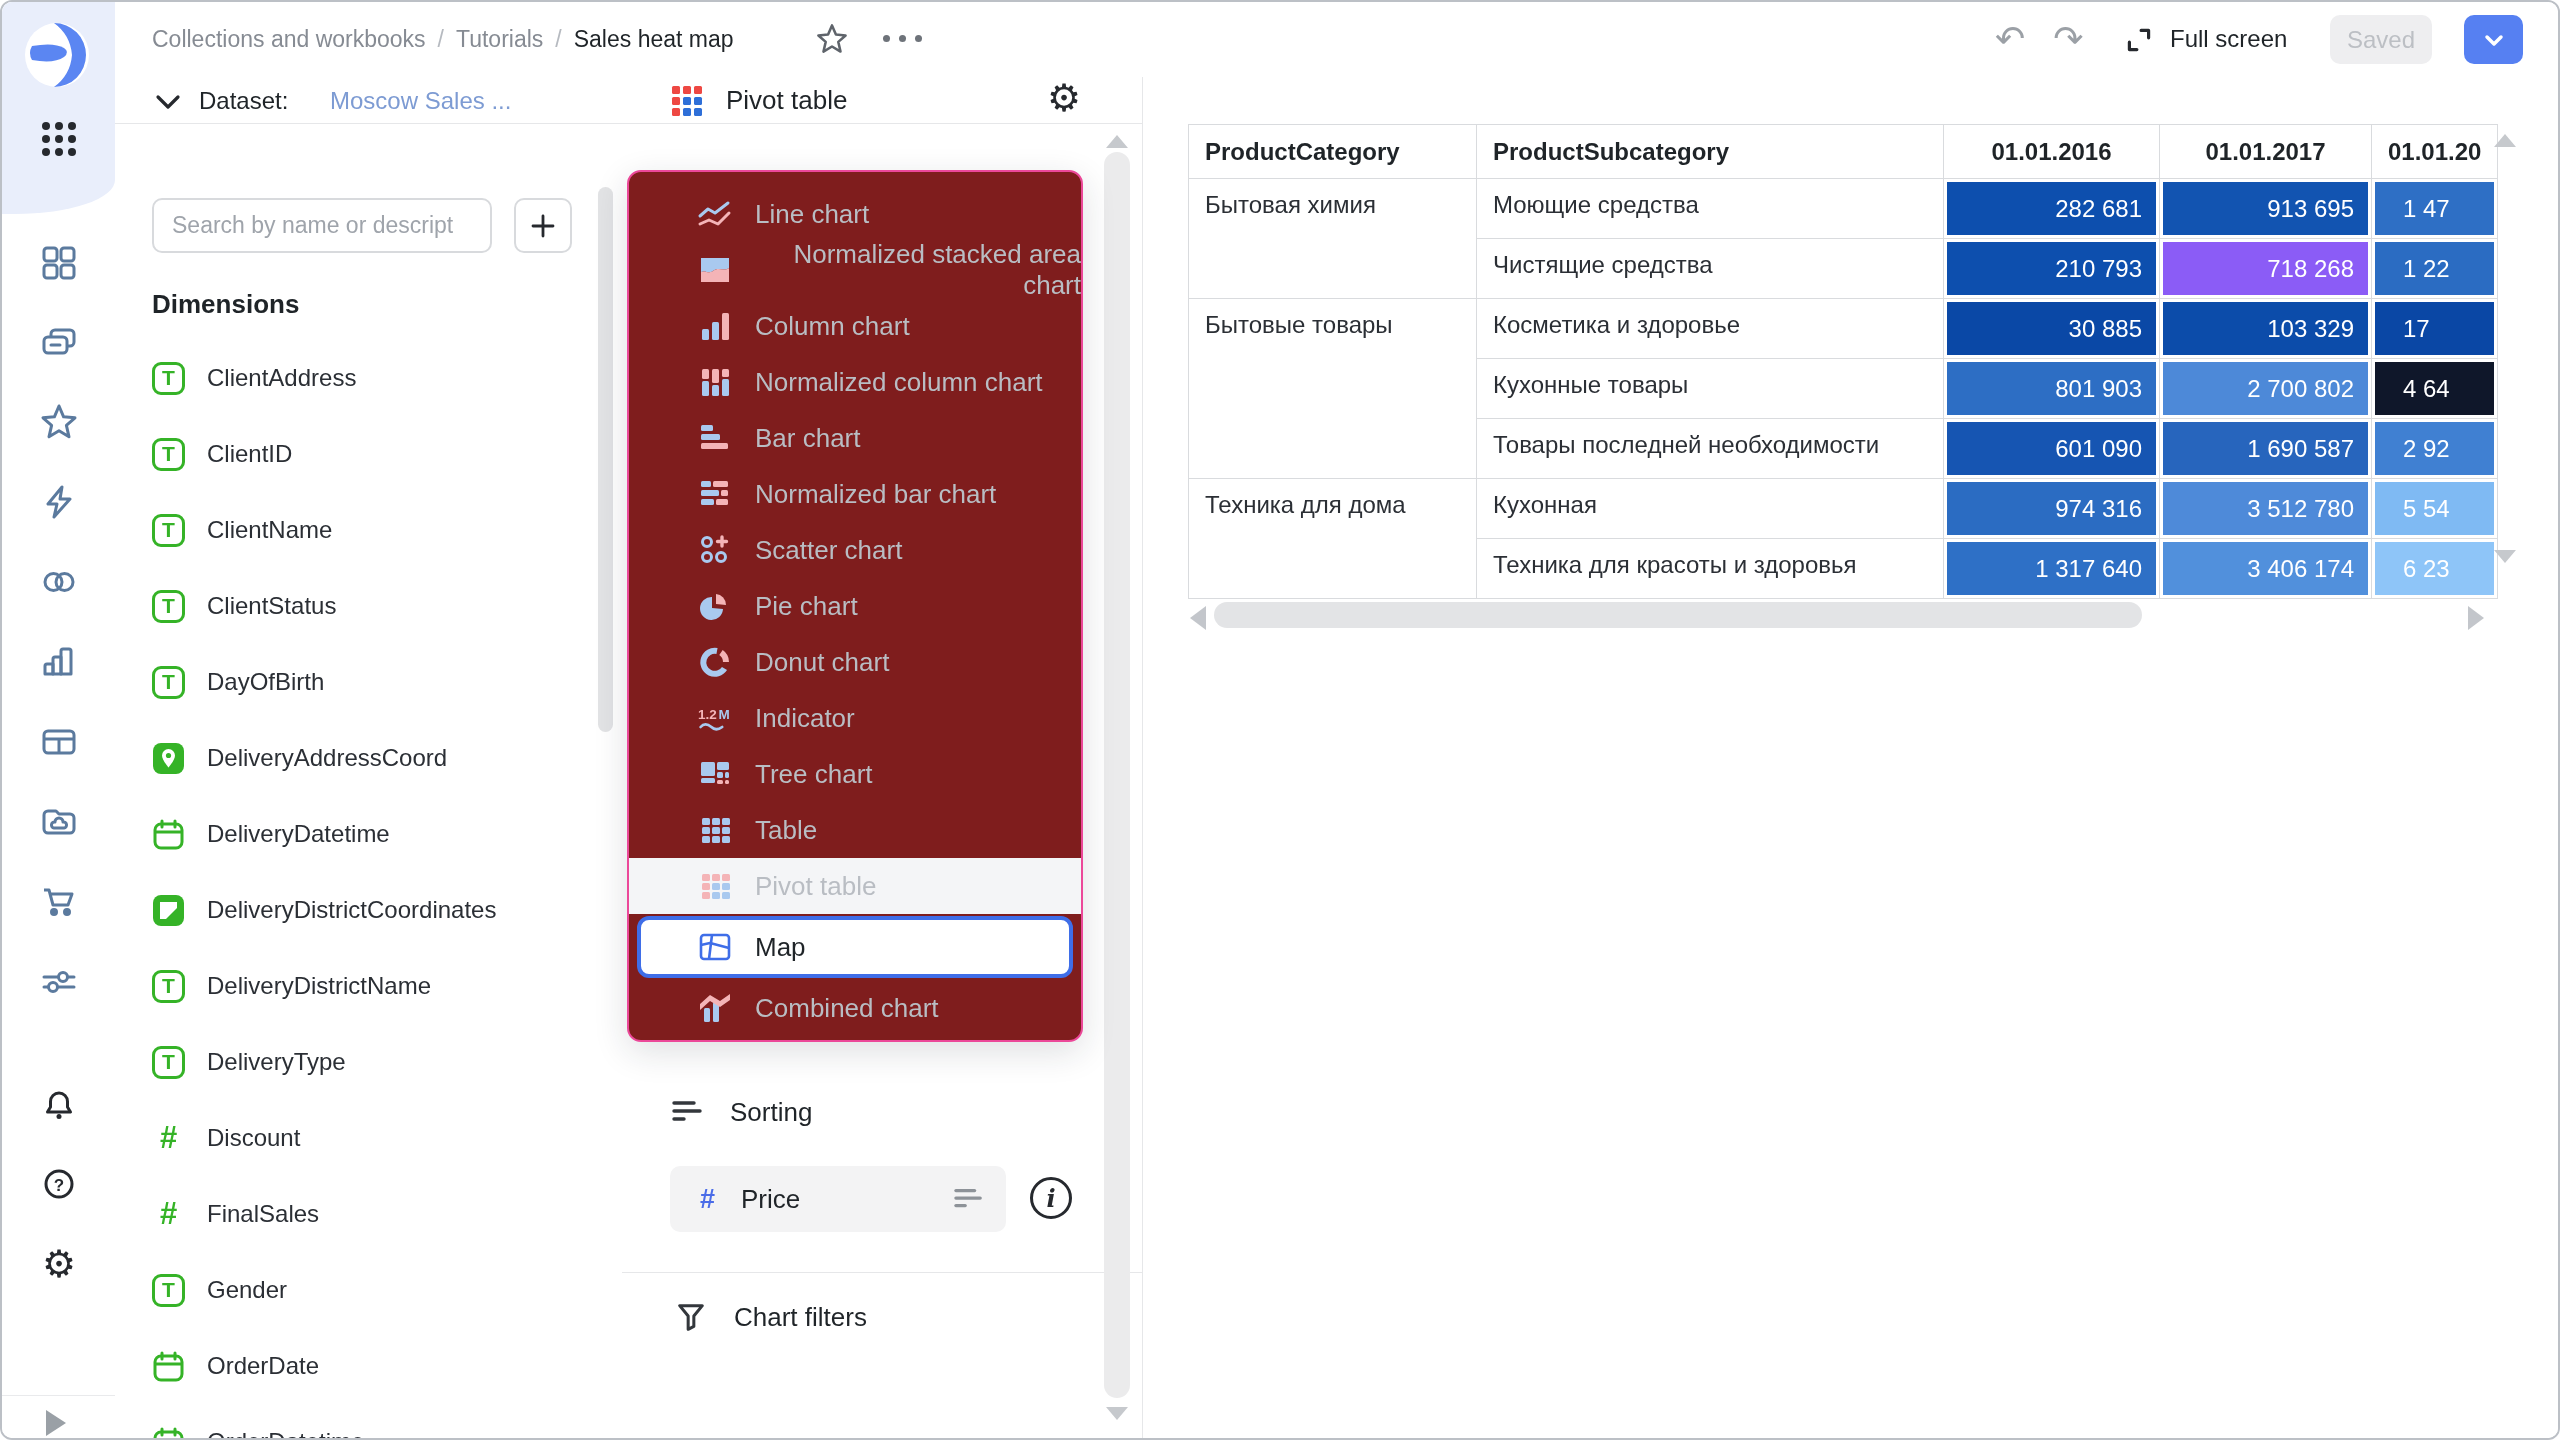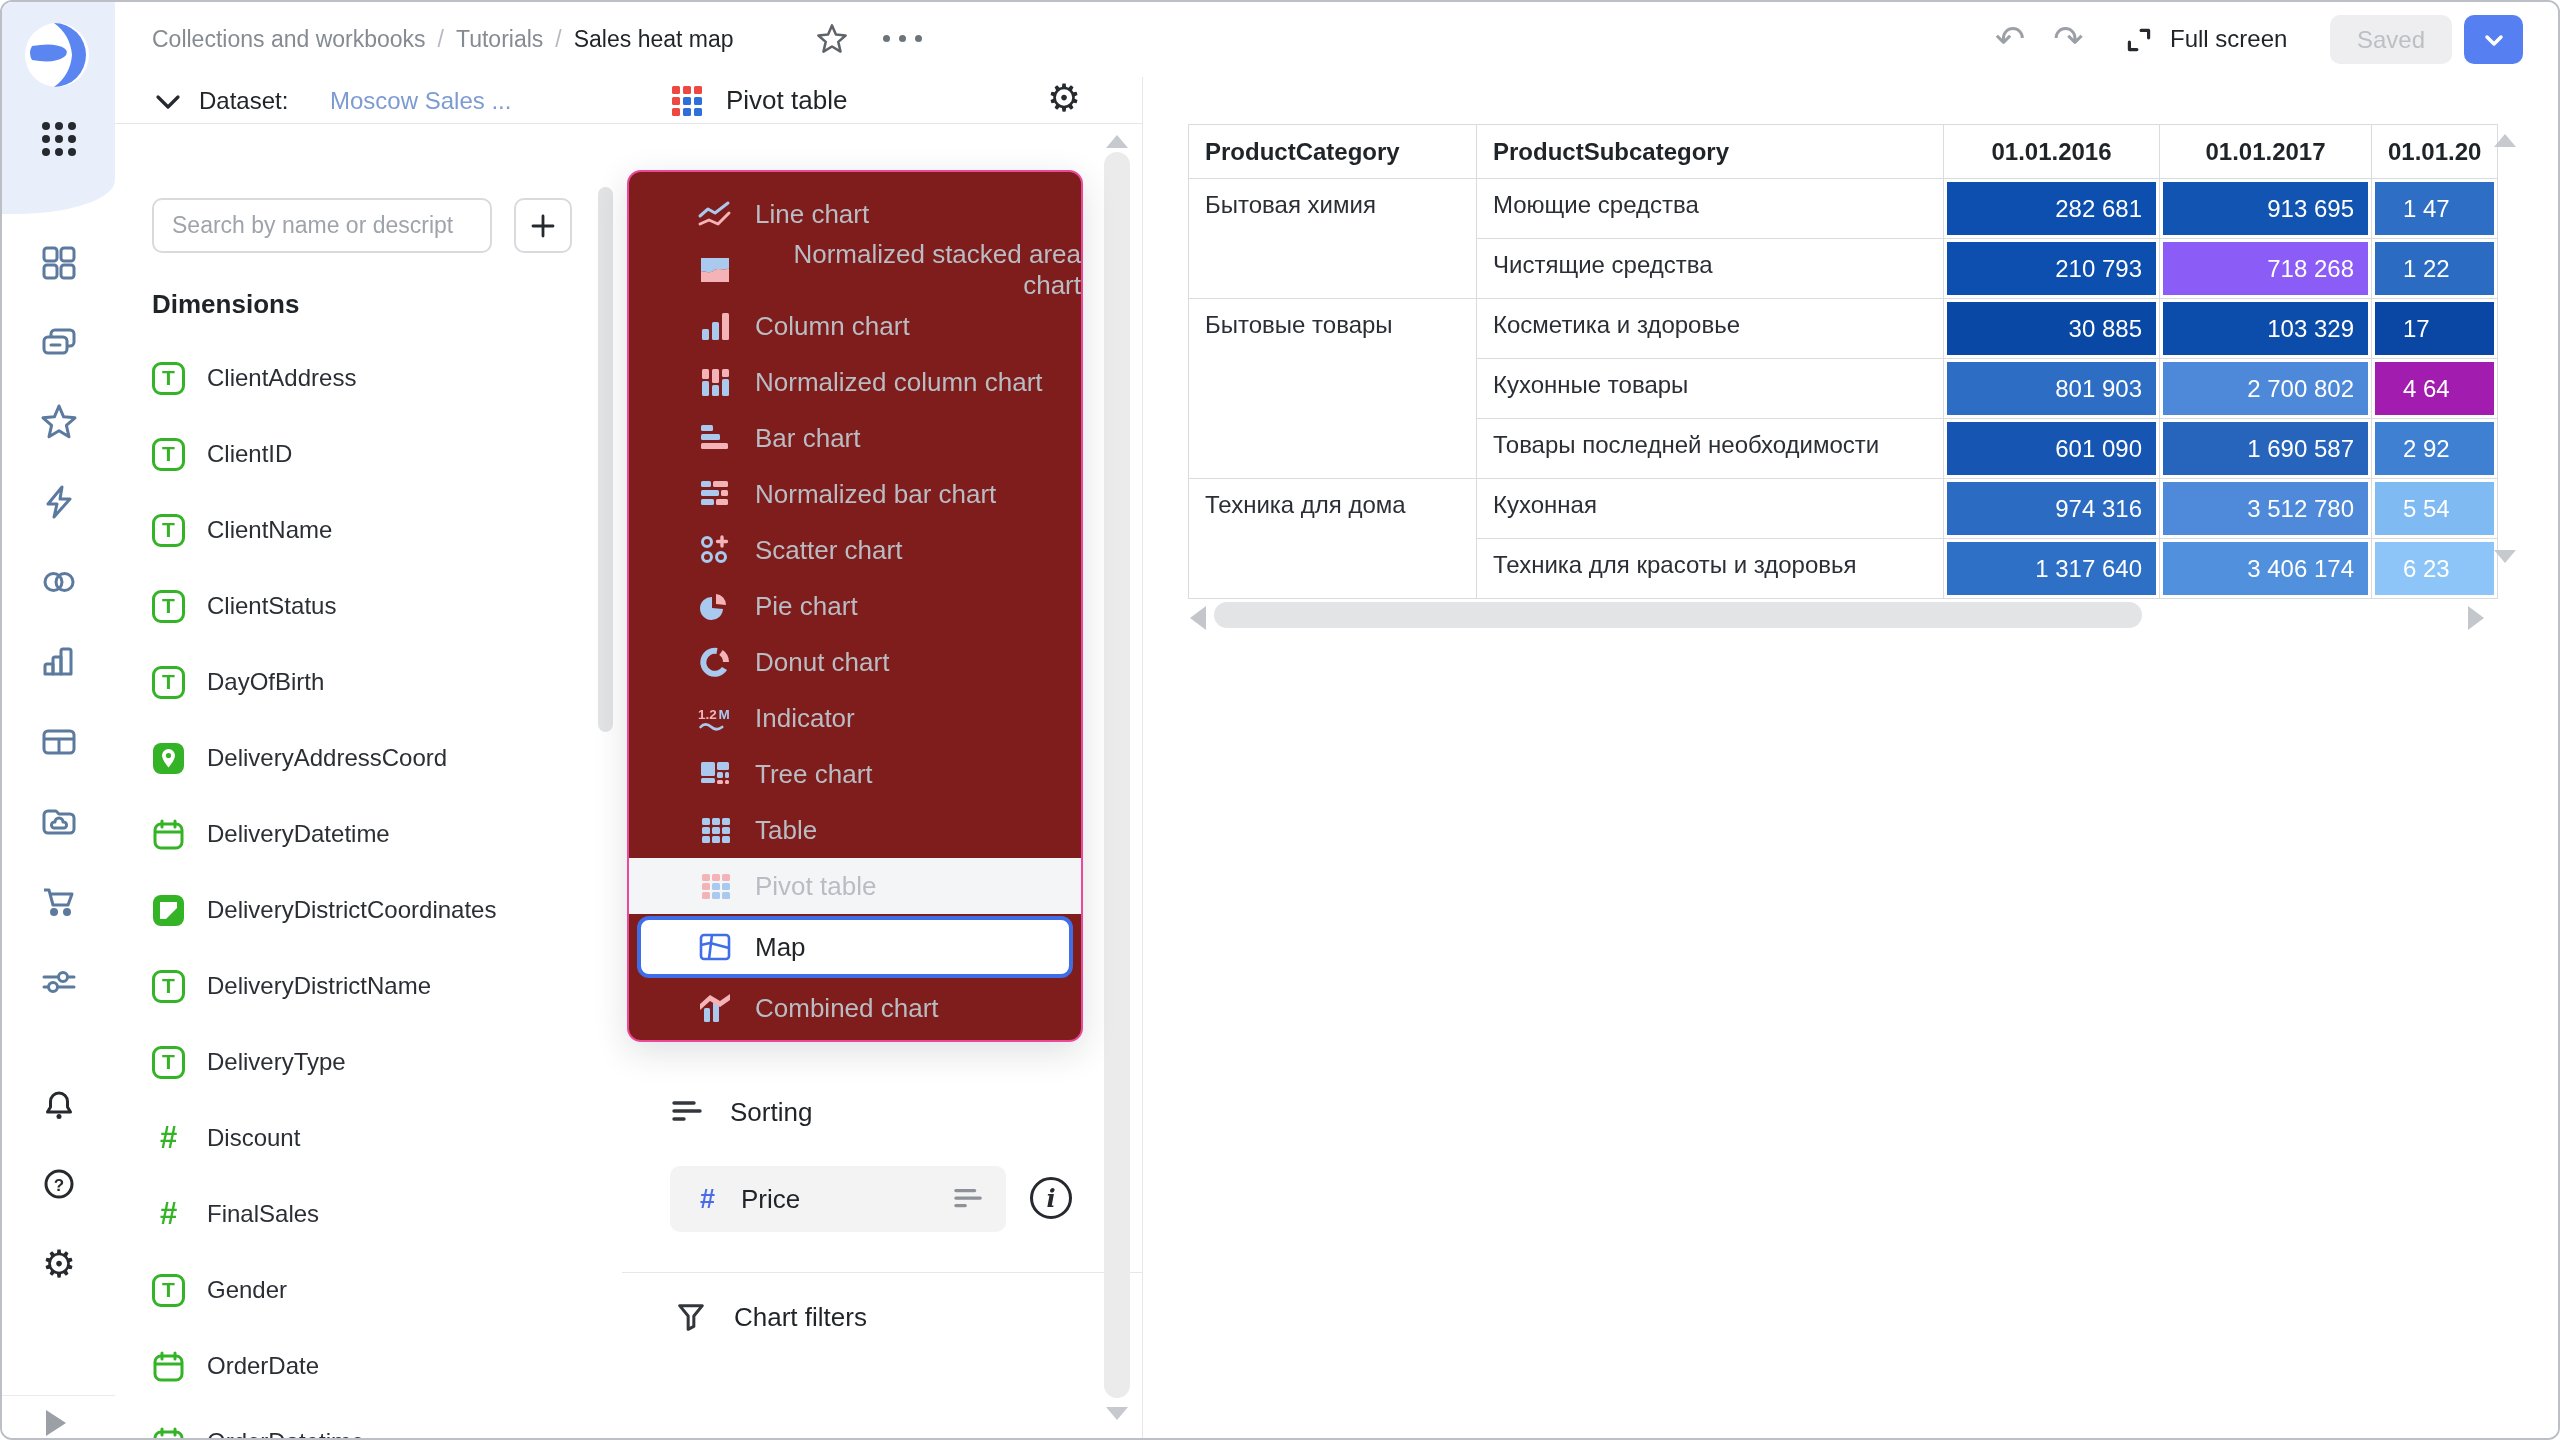--- a/index.html
+++ b/index.html
@@ -23,21 +23,21 @@
   #breadcrumb{left:37px;top:0;height:75px;display:flex;align-items:center;font-size:23px;}
   #breadcrumb .crumb{color:#868b93;cursor:pointer;}
   #breadcrumb .sep{color:#b6bac0;margin:0 12px;}
   #breadcrumb .current{color:#1f2428;}
   #crumb-star{left:700px;top:20px;color:#5f646b;}
   #crumb-more{left:768px;top:33px;display:flex;gap:9px;}
   #crumb-more i{width:7px;height:7px;border-radius:50%;background:#6e737a;}
   #undo-redo{left:1880px;top:16px;display:flex;gap:28px;font-size:36px;color:#9ba0a6;}
   #expand-ic{left:2008px;top:22px;}
   #fullscreen-label{left:2055px;top:23px;font-size:24px;color:#1f2428;}
-  #saved-btn{left:2215px;top:13px;width:122px;height:49px;border-radius:10px;background:#eeeef0;color:#bcbfc4;font-size:24px;display:flex;align-items:center;justify-content:center;}
+  #saved-btn{left:2215px;top:13px;width:102px;height:49px;border-radius:10px;background:#eeeef0;color:#bcbfc4;font-size:24px;display:flex;align-items:center;justify-content:center;}
   #save-menu-btn{left:2349px;top:13px;width:59px;height:49px;border-radius:10px;background:#5680f2;display:flex;align-items:center;justify-content:center;}
   
   #dataset-panel{left:113px;top:75px;width:507px;height:1365px;background:#fff;border-right:1px solid #e6e7e9;}
   #dataset-header{left:0;top:0;width:507px;height:46px;border-bottom:1px solid #e6e7e9;}
   #dataset-chevron{left:40px;top:16px;}
   #dataset-label{left:84px;top:10px;font-size:24px;color:#1f2428;}
   #dataset-name{left:215px;top:10px;font-size:24px;color:#7d9bd3;cursor:pointer;}
   #search-input{left:37px;top:121px;width:340px;height:55px;box-sizing:border-box;border:2px solid #d8dadd;border-radius:10px;font-size:23px;padding:0 18px;color:#23272c;outline:none;}
   #search-input::placeholder{color:#9fa4ab;}
   #add-field-btn{left:399px;top:121px;width:58px;height:55px;box-sizing:border-box;border:2px solid #d8dadd;border-radius:10px;display:flex;align-items:center;justify-content:center;}
@@ -630,21 +630,21 @@
           </tr>
           <tr>
             <td class="sub-cell">Кухонные товары</td>
             <td class="val-cell">
               <div class="heat" style="background:#2d6ec4">801 903</div>
             </td>
             <td class="val-cell">
               <div class="heat" style="background:#4d89d8">2 700 802</div>
             </td>
             <td class="val-cell">
-              <div class="heat clip" style="background:#a21caf">4 64</div>
+              <div class="heat clip" style="background:#0f172a">4 64</div>
             </td>
           </tr>
           <tr>
             <td class="sub-cell">Товары последней необходимости</td>
             <td class="val-cell">
               <div class="heat" style="background:#1655b2">601 090</div>
             </td>
             <td class="val-cell">
               <div class="heat" style="background:#2765bd">1 690 587</div>
             </td>

